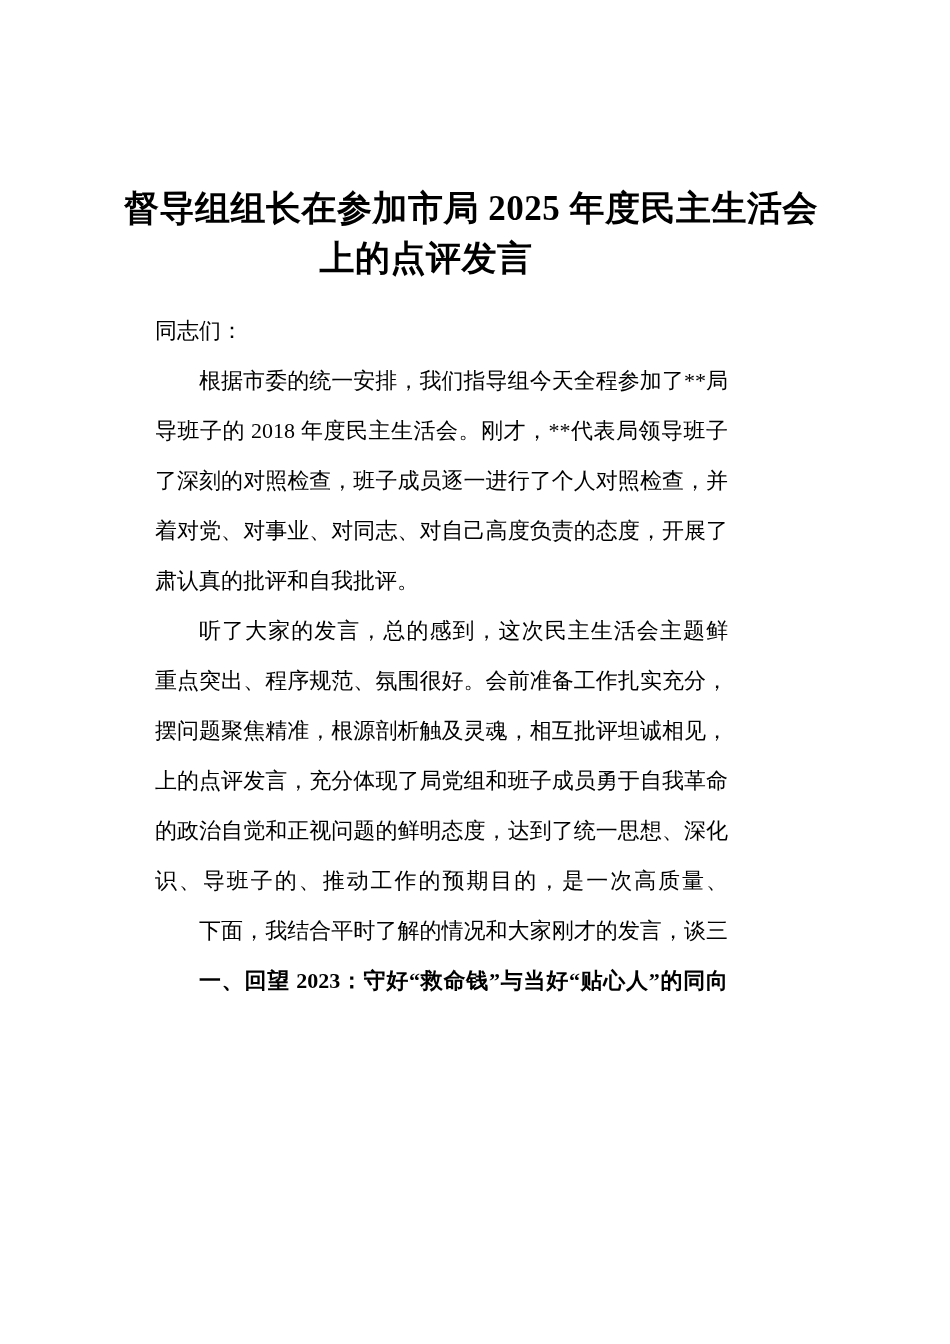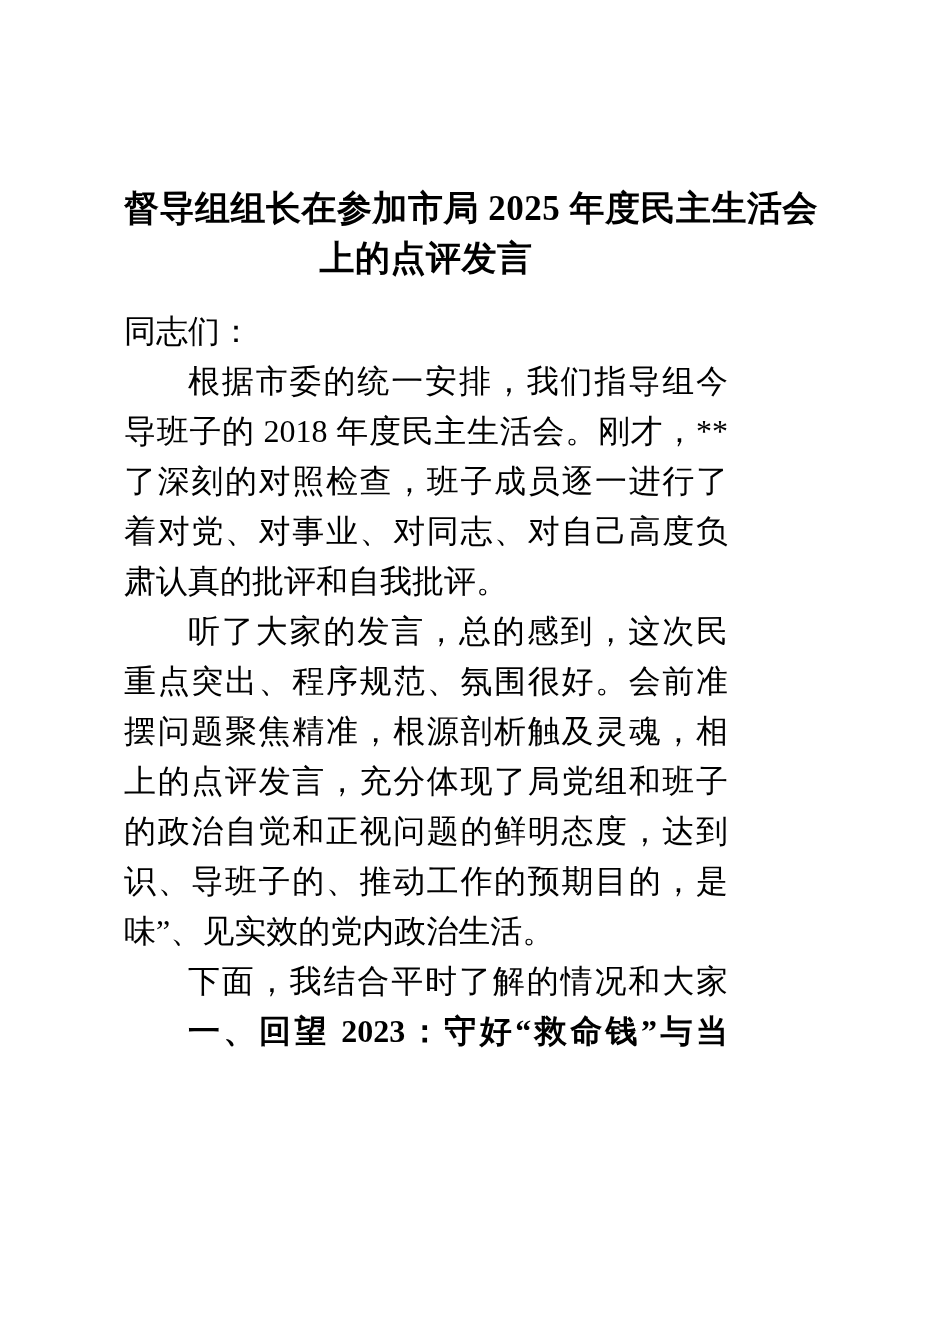--- a/index.html
+++ b/index.html
@@ -28,26 +28,27 @@
     letter-spacing: 0.5px;
   }
   .title-line {
     line-height: 50px;
     white-space: nowrap;
   }
   .doc-body {
     width: 100%;
   }
   .line {
-    font-size: 32px;
+    font-size: 22px;
     line-height: 50px;
     height: 50px;
     overflow: hidden;
     text-align: justify;
     text-align-last: justify;
+    margin-left: 31px;
   }
   .line.last {
     text-align-last: left;
   }
   .line.first.body,
   .line.first.heading {
     text-indent: 2em;
   }
   .line.salutation {
     text-align: left;
@@ -71,17 +72,16 @@
       <div class="line body">导班子的 2018 年度民主生活会。刚才，**代表局领导班子作</div>
       <div class="line body">了深刻的对照检查，班子成员逐一进行了个人对照检查，并本</div>
       <div class="line body">着对党、对事业、对同志、对自己高度负责的态度，开展了严</div>
       <div class="line body last">肃认真的批评和自我批评。</div>
       <div class="line body first">听了大家的发言，总的感到，这次民主生活会主题鲜明、</div>
       <div class="line body">重点突出、程序规范、氛围很好。会前准备工作扎实充分，查</div>
       <div class="line body">摆问题聚焦精准，根源剖析触及灵魂，相互批评坦诚相见，整</div>
       <div class="line body">上的点评发言，充分体现了局党组和班子成员勇于自我革命</div>
       <div class="line body">的政治自觉和正视问题的鲜明态度，达到了统一思想、深化认</div>
       <div class="line body">识、导班子的、推动工作的预期目的，是一次高质量、有“辣</div>
-      <div class="line body last">味”、见实效的党内政治生活。</div>
       <div class="line body first">下面，我结合平时了解的情况和大家刚才的发言，谈三点</div>
       <div class="line heading first">一、回望 2023：守好“救命钱”与当好“贴心人”的同向</div>
     </div>
 </div>
 
 </body></html>

